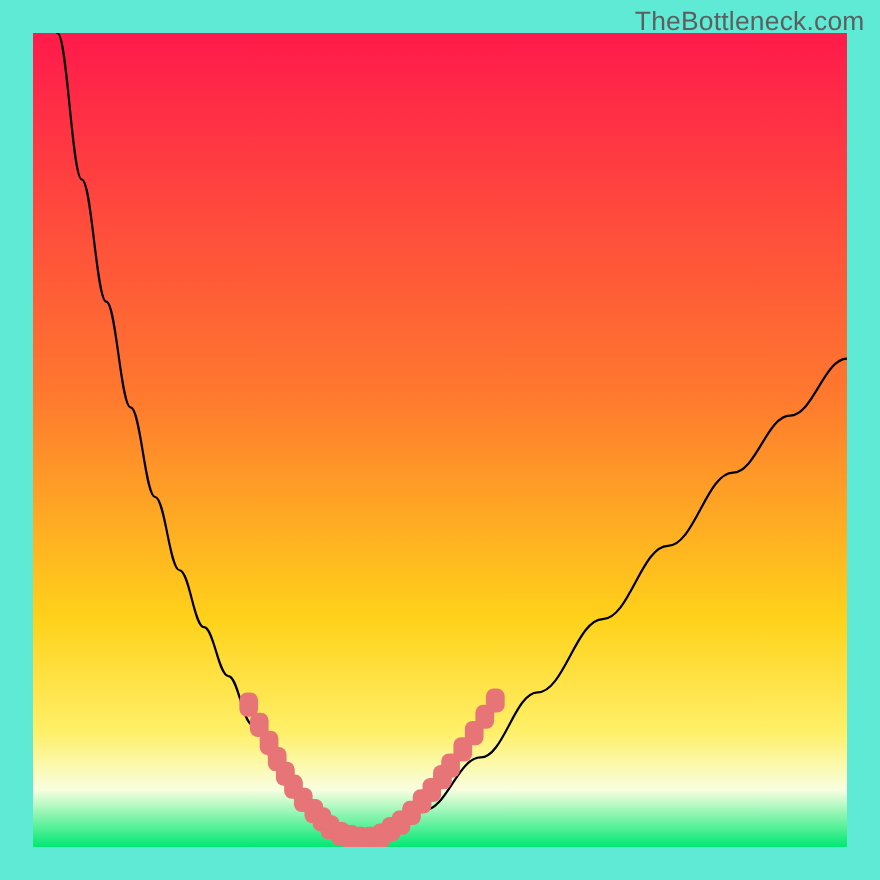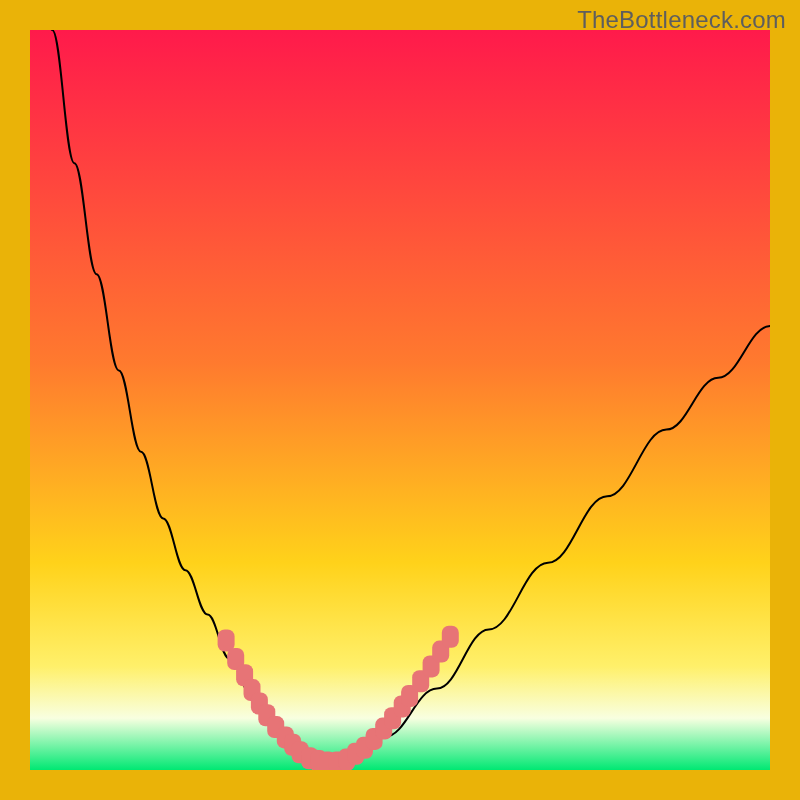--- a/index.html
+++ b/index.html
@@ -10,21 +10,21 @@
     background: #000;
     font-family: Arial, Helvetica, sans-serif;
     overflow: hidden;
   }
   .frame {
     position: absolute;
     left: 0;
     top: 0;
     width: 800px;
     height: 800px;
-    background: #eab308;
+    background: #5eead4;
   }
   .watermark {
     position: absolute;
     top: 6px;
     right: 14px;
     color: #5e5e5e;
     font-size: 24px;
     font-weight: 400;
     letter-spacing: 0.2px;
     z-index: 50;

